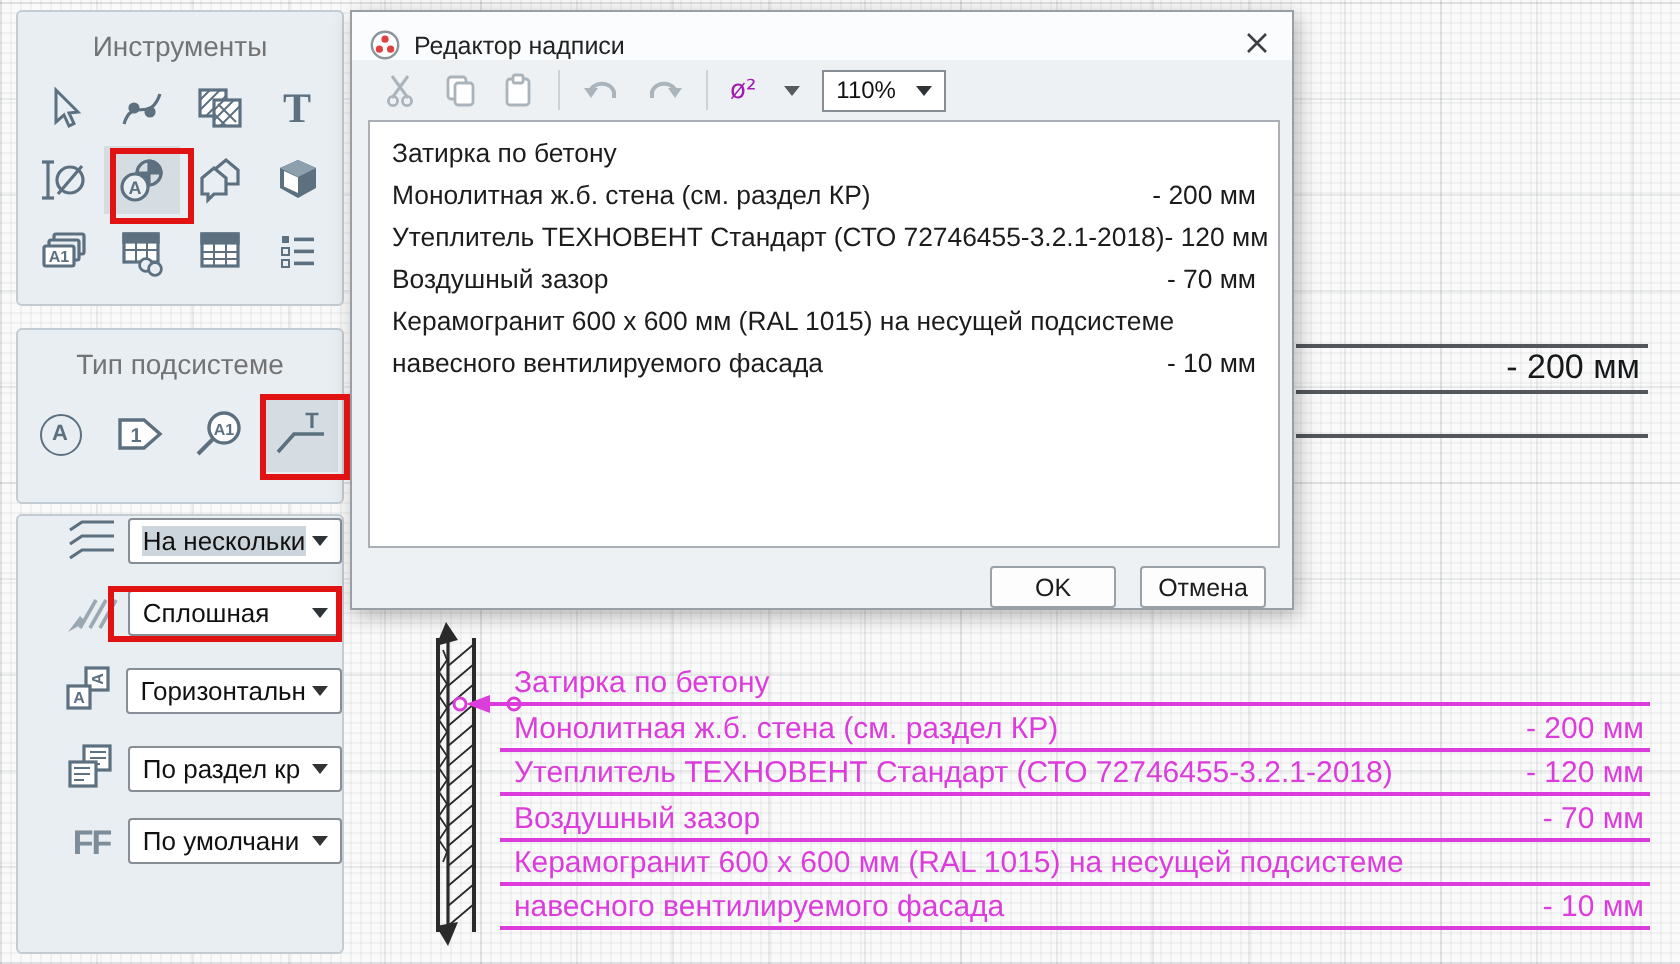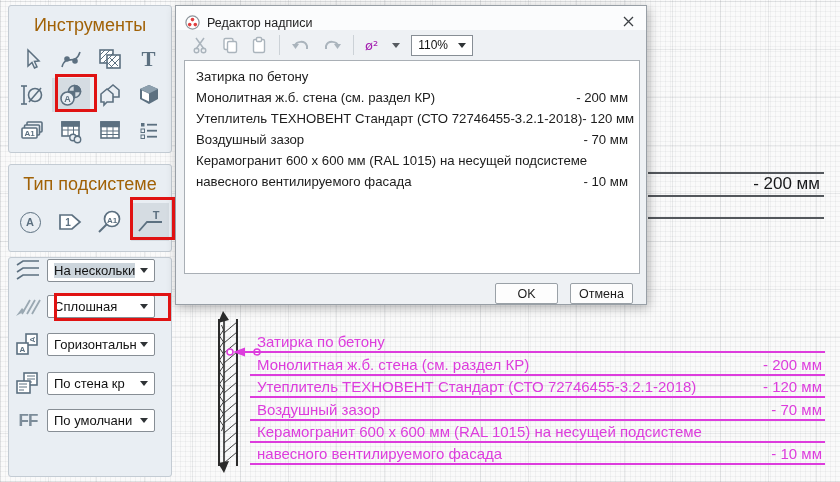--- a/index.html
+++ b/index.html
@@ -10,36 +10,36 @@
       repeating-linear-gradient(0deg, rgba(70,80,90,0.10) 0 1px, transparent 1px 48px),
       repeating-linear-gradient(90deg, rgba(70,80,90,0.10) 0 1px, transparent 1px 48px),
       repeating-linear-gradient(0deg, rgba(70,80,90,0.055) 0 1px, transparent 1px 5px),
       repeating-linear-gradient(90deg, rgba(70,80,90,0.055) 0 1px, transparent 1px 5px);
   }
   .abs { position:absolute; }
 
   
   .panel { position:absolute; left:8px; width:164px; background:#e9eef3;
     border:1px solid #c3cbd3; border-radius:3px; }
-  .panel-title { text-align:center; font-size:18px; color:#a16207; padding-top:9px; }
+  .panel-title { text-align:center; font-size:14px; color:#737373; padding-top:9px; }
   .tool-grid { display:grid; grid-template-columns:repeat(4,38px); justify-content:center;
     gap:2px 1px; margin-top:6px; }
   .tool-cell { width:38px; height:34px; display:flex; align-items:center; justify-content:center; }
   .tool-cell.selected { background:#d5dce2; }
   .ticon { stroke:#5c7080; fill:none; stroke-width:1.6; }
   .ticon text { stroke:none; fill:#5c7080; }
   .serifT { font-family:"Liberation Serif", serif; font-weight:bold; font-size:21px; color:#5c7080; line-height:1; }
 
   .desig-row { display:flex; justify-content:space-evenly; align-items:center; margin-top:8px; }
   .desig-cell { width:38px; height:38px; display:flex; align-items:center; justify-content:center; }
   .desig-cell.selected { background:#d5dce2; }
   .circle-a { width:21px; height:21px; border:1.7px solid #5c7080; border-radius:50%;
     display:flex; align-items:center; justify-content:center; font-size:11px; font-weight:bold; color:#5c7080; }
 
-  .param-row { display:flex; align-items:center; margin:0 0 13px 0; }
+  .param-row { display:flex; align-items:flex-end; margin:0 0 13px 0; padding-left:18px; }
   .param-icon { width:38px; display:flex; justify-content:center; align-items:center; color:#5c7080; }
   .ff-label { font-size:17px; color:#7c8c99; letter-spacing:-1px; font-weight:bold; }
   .dropdown { width:108px; height:23px; background:#fff; border:1px solid #878e95; border-radius:2px;
     display:flex; align-items:center; justify-content:space-between; padding:0 6px; font-size:13px; color:#111; }
   .dropdown .val { white-space:nowrap; overflow:hidden; }
   .dd-arrow { width:0; height:0; border-left:4px solid transparent; border-right:4px solid transparent;
     border-top:5px solid #2f3336; flex:none; margin-left:3px; }
   .val-hl { background:#ccd5dc; }
 
   .red-frame { position:absolute; border:3px solid #e01212; z-index:30; pointer-events:none; }
@@ -304,21 +304,21 @@
     <div class="param-row">
       <span class="param-icon">
         <svg width="28" height="26" viewBox="0 0 28 26" class="ticon">
           <rect x="10" y="3" width="13" height="12" fill="#fff"></rect>
           <path d="M13 6 h8 M13 9 h8 M13 12 h5" stroke-width="1"></path>
           <rect x="3" y="11" width="13" height="12" fill="#fff"></rect>
           <path d="M5 14 h8 M5 17 h8 M5 20 h5" stroke-width="1"></path>
         </svg>
       </span>
       <div class="dropdown">
-        <span class="val">По стена кр</span>
+        <span class="val">По раздел кр</span>
         <span class="dd-arrow"></span>
       </div>
     </div>
 
     <div class="param-row">
       <span class="param-icon">
         <span class="ff-label">FF</span>
       </span>
       <div class="dropdown">
         <span class="val">По умолчани</span>

